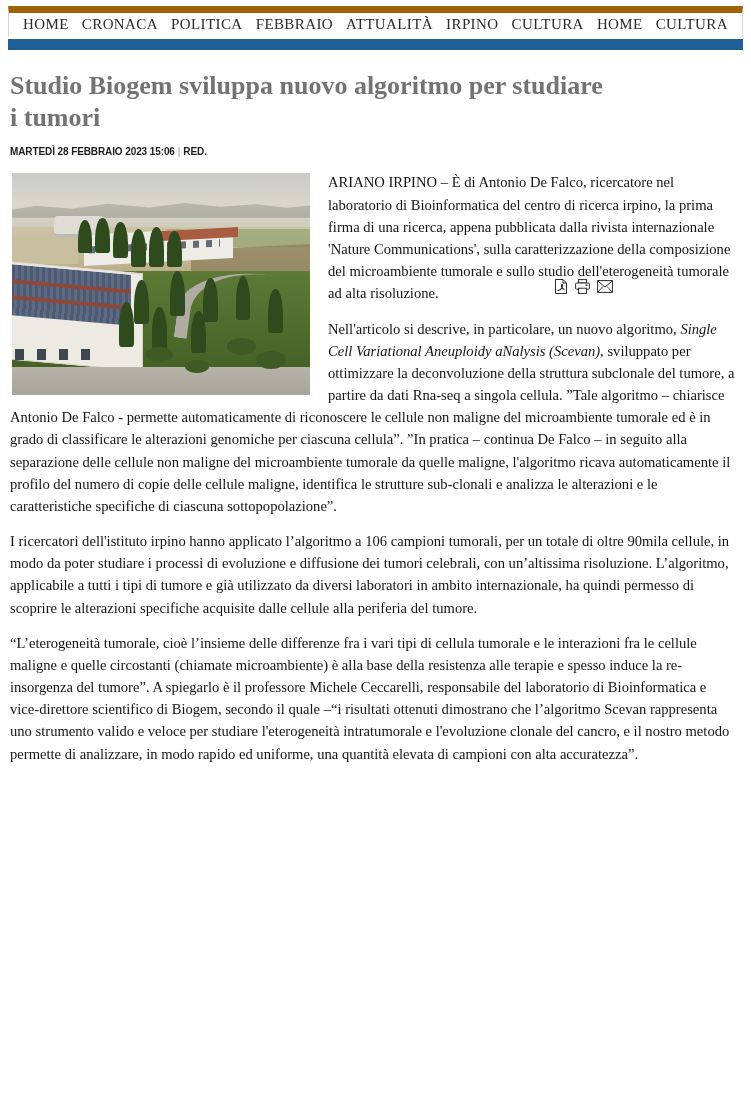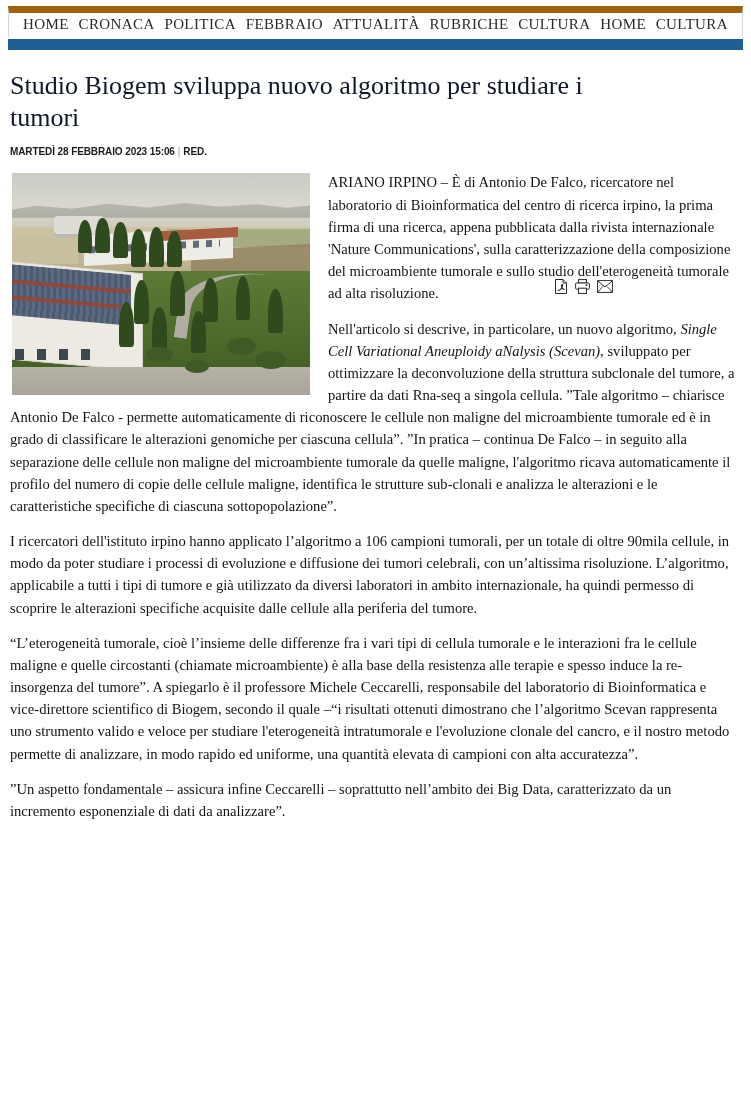--- a/index.html
+++ b/index.html
@@ -95,24 +95,24 @@
   }
 
   
   .article {
     padding: 0 14px 0 10px;
     box-sizing: border-box;
   }
 
   .headline {
     font-family: "Liberation Serif", "DejaVu Serif", serif;
-    font-weight: normal;
+    font-weight: bold;
     font-size: 26px;
     line-height: 1.24;
-    color: #0f172a;
+    color: #737373;
     margin: 20px 0 0 0;
     max-width: 600px;
   }
 
   .byline-row {
     display: flex;
     align-items: center;
     justify-content: space-between;
     margin-top: 12px;
     padding-right: 130px;
@@ -279,21 +279,21 @@
 <div class="page">
 
 
   <nav class="nav-wrap">
     <div class="nav">
       <a class="nav-item" href="#">HOME</a>
       <a class="nav-item" href="#">CRONACA</a>
       <a class="nav-item" href="#">POLITICA</a>
       <a class="nav-item" href="#">FEBBRAIO</a>
       <a class="nav-item" href="#">ATTUALITÀ</a>
-      <a class="nav-item" href="#">RUBRICHE</a>
+      <a class="nav-item" href="#">IRPINO</a>
       <a class="nav-item" href="#">CULTURA</a>
       <a class="nav-item" href="#">HOME</a>
       <a class="nav-item" href="#">CULTURA</a>
     </div>
   </nav>
   <div class="nav-bar"></div>
 
   <main class="article">
 
     <h1 class="headline">Studio Biogem sviluppa nuovo algoritmo per studiare i tumori</h1>
@@ -380,20 +380,17 @@
       </p>
 
       <p>
         <span>I ricercatori dell'istituto irpino hanno applicato l’algoritmo a 106 campioni tumorali, per un totale di oltre 90mila cellule, in modo da poter studiare i processi di evoluzione e diffusione dei tumori celebrali, con un’altissima risoluzione. L’algoritmo, applicabile a tutti i tipi di tumore e già utilizzato da diversi laboratori in ambito internazionale, ha quindi permesso di scoprire le alterazioni specifiche acquisite dalle cellule alla periferia del tumore.</span>
       </p>
 
       <p>
         <span>“L’eterogeneità tumorale, cioè l’insieme delle differenze fra i vari tipi di cellula tumorale e le interazioni fra le cellule maligne e quelle circostanti (chiamate microambiente) è alla base della resistenza alle terapie e spesso induce la re-insorgenza del tumore”. A spiegarlo è il professore Michele Ceccarelli, responsabile del laboratorio di Bioinformatica e vice-direttore scientifico di Biogem, secondo il quale –“i risultati ottenuti dimostrano che l’algoritmo Scevan rappresenta uno strumento valido e veloce per studiare l'eterogeneità intratumorale e l'evoluzione clonale del cancro, e il nostro metodo permette di analizzare, in modo rapido ed uniforme, una quantità elevata di campioni con alta accuratezza”.</span>
       </p>
 
-      <p>
-        <span>”Un aspetto fondamentale – assicura infine Ceccarelli – soprattutto nell’ambito dei Big Data, caratterizzato da un incremento esponenziale di dati da analizzare”.</span>
-      </p>
 
 
     </div>
   </main>
 </div>
 
 </body></html>

